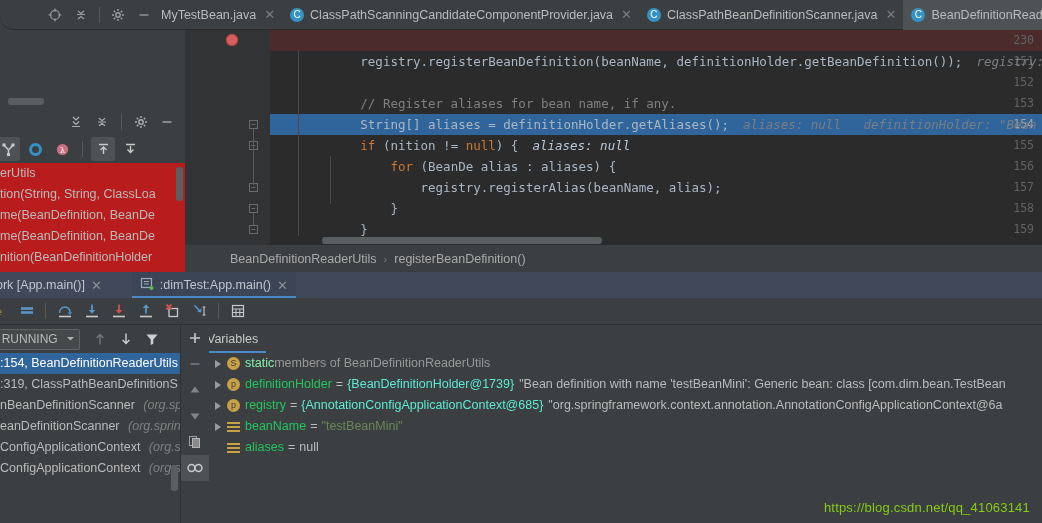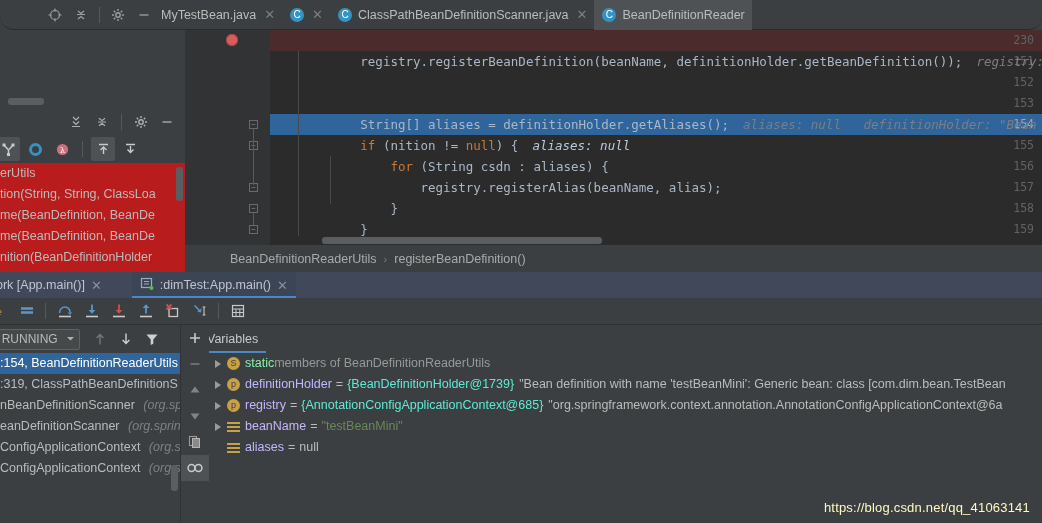--- a/index.html
+++ b/index.html
@@ -185,31 +185,31 @@
     width: 18px; height: 21px; display: flex; align-items: center; justify-content: center; flex: none;
   }
   .tri { width: 0; height: 0; border-left: 6px solid #9a9a9a; border-top: 4px solid transparent; border-bottom: 4px solid transparent; }
   .badge {
     width: 13px; height: 13px; border-radius: 50%; background: #c8a046; color: #3c3f41;
     font-size: 9px; line-height: 13px; text-align: center; flex: none; margin-right: 5px;
     font-family: "Liberation Sans", sans-serif;
   }
   .lbadge { width: 13px; height: 13px; flex: none; margin-right: 5px; display:flex; flex-direction: column; justify-content: center; gap:2px; }
   .lbadge i { display:block; height:2px; background:#c8a046; }
-  .vname { color: #c4b5fd; }
+  .vname { color: #22c55e; }
   .vname.stat { color: #86efac; }
   .veq { color: #bbbbbb; padding: 0 4px; }
   .vref { color: #5eead4; }
   .vstr { color: #6a8759; }
   .vtxt { color: #bbbbbb; }
   .vdim { color: #989898; }
 
   #watermark {
     position: absolute; right: 12px; bottom: 8px;
-    font-size: 13px; color: #fef9c3; letter-spacing: .2px;
+    font-size: 13px; color: #84cc16; letter-spacing: .2px;
   }
 </style>
 </head>
 <body>
 <div id="root">
 
 <div id="tabbar">
   <div id="tabbar-icons">
     <div class="tb-ico">
       <svg width="14" height="14" viewBox="0 0 14 14">
@@ -236,20 +236,21 @@
     </div>
   </div>
 
   <div class="etab" style="margin-left:-4px;">
     <span>MyTestBean.java</span>
     <span class="xclose">✕</span>
   </div>
 
   <div class="etab">
     <span class="cls-ico">C</span>
+    <span>ClassPathScanningCandidateComponentProvider.java</span>
     <span class="xclose">✕</span>
   </div>
 
   <div class="etab">
     <span class="cls-ico">C</span>
     <span>ClassPathBeanDefinitionScanner.java</span>
     <span class="xclose">✕</span>
   </div>
 
   <div class="etab active">
@@ -360,28 +361,31 @@
   <div class="lnum" style="top:105px;">155</div>
   <div class="lnum" style="top:126px;">156</div>
   <div class="lnum" style="top:147px;">157</div>
   <div class="lnum" style="top:168px;">158</div>
   <div class="lnum" style="top:189px;">159</div>
   <div class="lnum" style="top:210px;">160</div>
 
   <div class="code-line" style="top:0px;">
     <span>        registry.registerBeanDefinition(beanName, definitionHolder.getBeanDefinition());</span><span class="hint" style="padding-left:14px;">registry: "org.springframew</span>
   </div>
+  <div class="code-line cmt" style="top:42px;">
+    <span>        // Register aliases for bean name, if any.</span>
+  </div>
   <div class="code-line" style="top:63px;">
     <span>        String[] aliases = definitionHolder.getAliases();</span><span class="hint" style="padding-left:14px;">aliases: null   definitionHolder: "Bean definition with nam</span>
   </div>
   <div class="code-line" style="top:84px;">
     <span>        </span><span class="kw">if</span><span> (nition != </span><span class="kw">null</span><span>) {</span><span class="hint" style="padding-left:14px;color:#b9cbdc;">aliases: null</span>
   </div>
   <div class="code-line" style="top:105px;">
-    <span>            </span><span class="kw">for</span><span> (String csdn : aliases) {</span>
+    <span>            </span><span class="kw">for</span><span> (BeanDe alias : aliases) {</span>
   </div>
   <div class="code-line" style="top:126px;">
     <span>                registry.registerAlias(beanName, alias);</span>
   </div>
   <div class="code-line" style="top:147px;">
     <span>            }</span>
   </div>
   <div class="code-line" style="top:168px;">
     <span>        }</span>
   </div>

